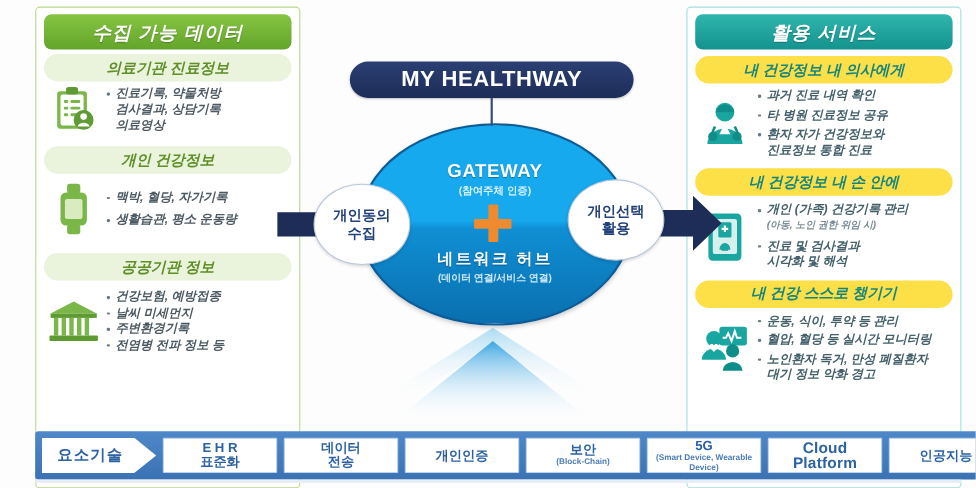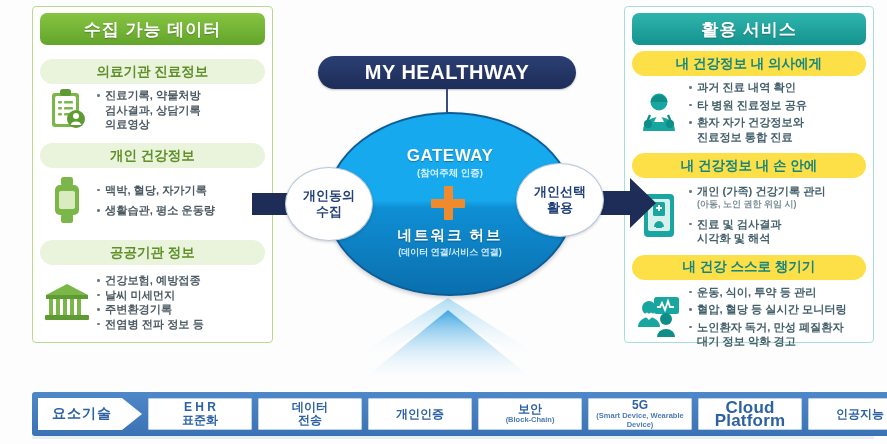--- a/index.html
+++ b/index.html
@@ -5,21 +5,21 @@
   html,body{margin:0;padding:0;}
   body{
     width:887px;height:444px;
     background:#ffffff;
     font-family:"Liberation Sans","DejaVu Sans",sans-serif;
     overflow:hidden;
   }
   #root{position:relative;width:887px;height:444px;background:#fdfdfd;}
 
   
-  .panel{position:absolute;top:6px;width:241px;height:337px;border-radius:4px;box-sizing:border-box;}
+  .panel{position:absolute;top:6px;width:241px;height:438px;border-radius:4px;box-sizing:border-box;font-style:italic;}
   .panel.left{left:32px;border:1px solid #b9d98c;background:#ffffff;}
   .panel.right{left:624px;width:250px;border:1px solid #a6dedb;background:#ffffff;}
 
   .panel-head{
     position:absolute;left:7px;right:7px;top:6px;height:32px;border-radius:7px;
     display:flex;align-items:center;justify-content:center;
     color:#ffffff;font-weight:bold;font-size:17px;letter-spacing:1px;
     text-shadow:0 1px 1px rgba(0,0,0,.25);
   }
   .panel.left .panel-head{background:linear-gradient(180deg,#86c441 0%,#63a52b 100%);}
@@ -114,33 +114,33 @@
     clip-path:polygon(0 0, 84px 0, 104px 50%, 84px 100%, 0 100%);
     padding-right:16px;box-sizing:border-box;
   }
   .chip{
     flex:1 1 0;height:32px;background:#ffffff;border:1px solid #bcd3ea;
     display:flex;flex-direction:column;align-items:center;justify-content:center;
     color:#2c62a4;font-weight:bold;font-size:12px;line-height:13px;text-align:center;
     border-radius:1px;box-sizing:border-box;padding:0 2px;
   }
   .chip .sub{font-size:7.5px;line-height:8.5px;font-weight:bold;color:#4a7cb6;}
-  .chip.en{font-size:17px;letter-spacing:.2px;}
+  .chip.en{font-size:14px;letter-spacing:.2px;}
   .bar-bottom-line{position:absolute;left:32px;top:436px;width:842px;height:3px;background:#e8eef5;}
 </style>
 </head>
 <body>
 
 <div id="root">
 
   <div class="panel left">
     <div class="panel-head">수집 가능 데이터</div>
     <div class="sections left">
 
-      <div class="sec" style="margin-top:10px;">
+      <div class="sec" style="margin-top:0;">
         <div class="sec-title">의료기관 진료정보</div>
         <div class="sec-body">
           <div class="sec-icon">
             <svg width="42" height="44" viewBox="0 0 42 44">
               <rect x="6" y="5" width="27" height="34" rx="3" fill="#7ab648"></rect>
               <rect x="9" y="8" width="21" height="28" rx="2" fill="#ffffff"></rect>
               <rect x="14" y="1" width="11" height="7" rx="2.5" fill="#5e9b33"></rect>
               <g fill="#7ab648">
                 <rect x="12" y="13" width="4" height="2.6" rx="1"></rect>
                   <rect x="18" y="13" width="9" height="2.6" rx="1.2"></rect>

